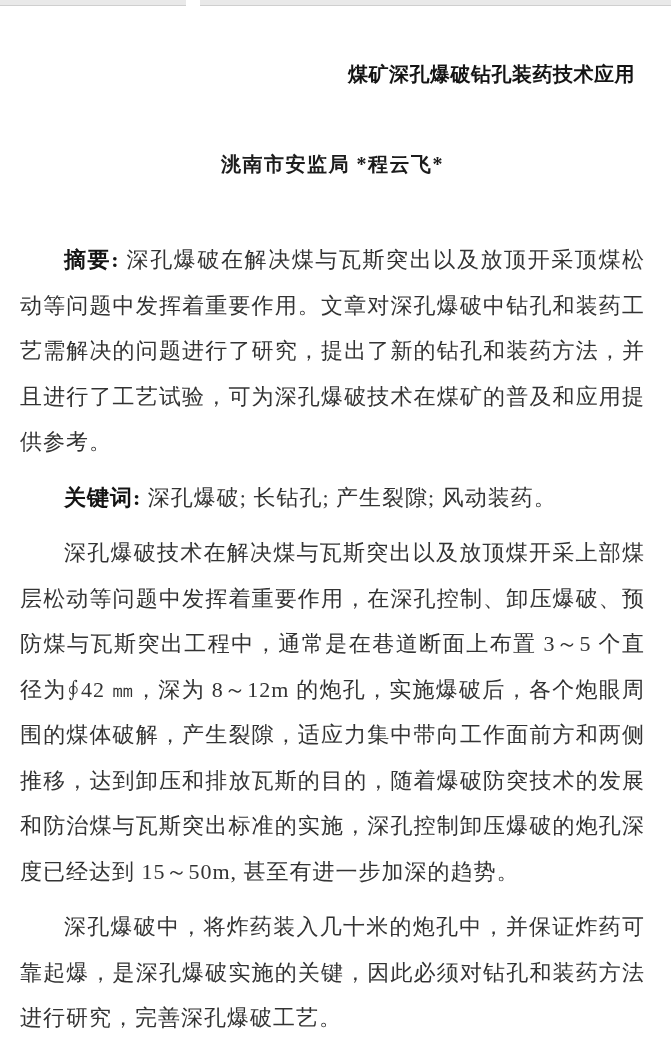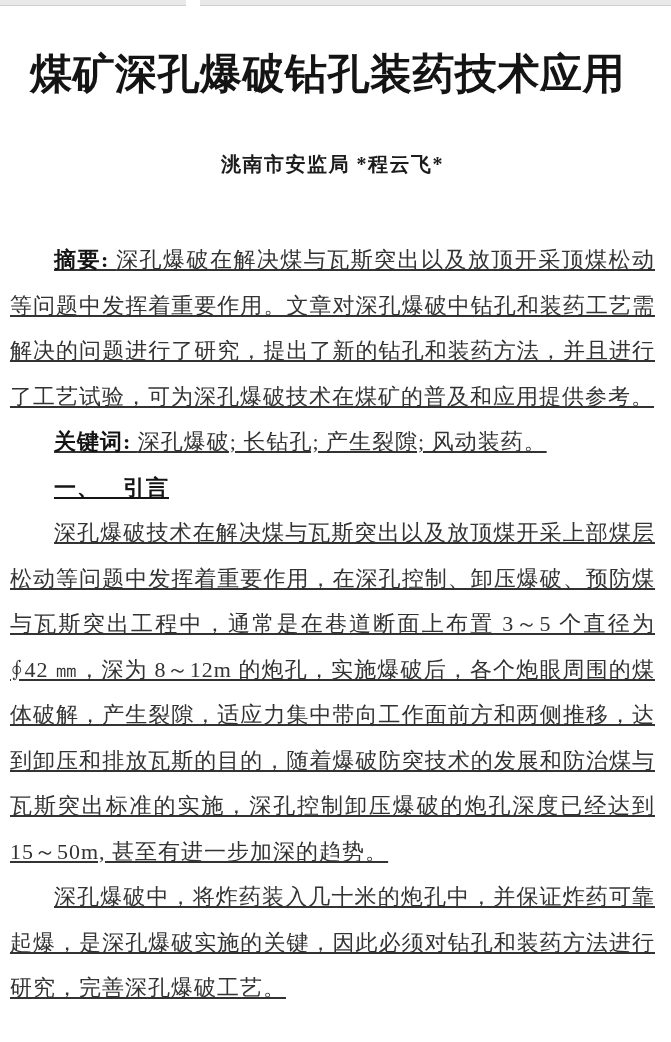--- a/index.html
+++ b/index.html
@@ -27,23 +27,23 @@
     top: 0;
     width: 14px;
     height: 6px;
     background: #ffffff;
   }
   .doc {
     padding: 0 16px 0 10px;
   }
   .title {
     margin: 46px 20px 0 20px;
-    font-size: 42px;
+    font-size: 20px;
     font-weight: 700;
-    text-align: left;
+    text-align: right;
     color: #141414;
     letter-spacing: 0.5px;
     line-height: 44px;
   }
   .author {
     margin: 56px 0 16px 0;
     font-size: 20px;
     font-weight: 700;
     text-align: center;
     color: #1c1c1c;
@@ -53,22 +53,21 @@
   .body-text {
     margin-top: 61px;
     font-size: 22px;
     line-height: 45.5px;
     letter-spacing: 1px;
     text-align: justify;
     text-align-last: left;
     color: #333333;
   }
   .body-text p {
-    margin: 0;
-    text-decoration: underline;
+    margin: 10px;
   }
   .indent {
     text-indent: 2em;
   }
   .label {
     font-weight: 700;
     color: #141414;
   }
   .heading {
     font-weight: 700;
@@ -90,20 +89,19 @@
   <h1 class="title">煤矿深孔爆破钻孔装药技术应用</h1>
 
   <div class="author">洮南市安监局 *程云飞*</div>
 
   <div class="body-text">
 
     <p class="indent"><span class="label">摘要: </span><span>深孔爆破在解决煤与瓦斯突出以及放顶开采顶煤松动等问题中发挥着重要作用。文章对深孔爆破中钻孔和装药工艺需解决的问题进行了研究，提出了新的钻孔和装药方法，并且进行了工艺试验，可为深孔爆破技术在煤矿的普及和应用提供参考。</span></p>
 
     <p class="indent"><span class="label">关键词: </span><span>深孔爆破; 长钻孔; 产生裂隙; 风动装药。</span></p>
 
-    <p class="indent heading">一、　引言</p>
 
     <p class="indent">深孔爆破技术在解决煤与瓦斯突出以及放顶煤开采上部煤层松动等问题中发挥着重要作用，在深孔控制、卸压爆破、预防煤与瓦斯突出工程中，通常是在巷道断面上布置 3～5 个直径为∮42 ㎜，深为 8～12m 的炮孔，实施爆破后，各个炮眼周围的煤体破解，产生裂隙，适应力集中带向工作面前方和两侧推移，达到卸压和排放瓦斯的目的，随着爆破防突技术的发展和防治煤与瓦斯突出标准的实施，深孔控制卸压爆破的炮孔深度已经达到 15～50m, 甚至有进一步加深的趋势。</p>
 
     <p class="indent para-gap">深孔爆破中，将炸药装入几十米的炮孔中，并保证炸药可靠起爆，是深孔爆破实施的关键，因此必须对钻孔和装药方法进行研究，完善深孔爆破工艺。</p>
 
   </div>
 </div>
 
 </body></html>

